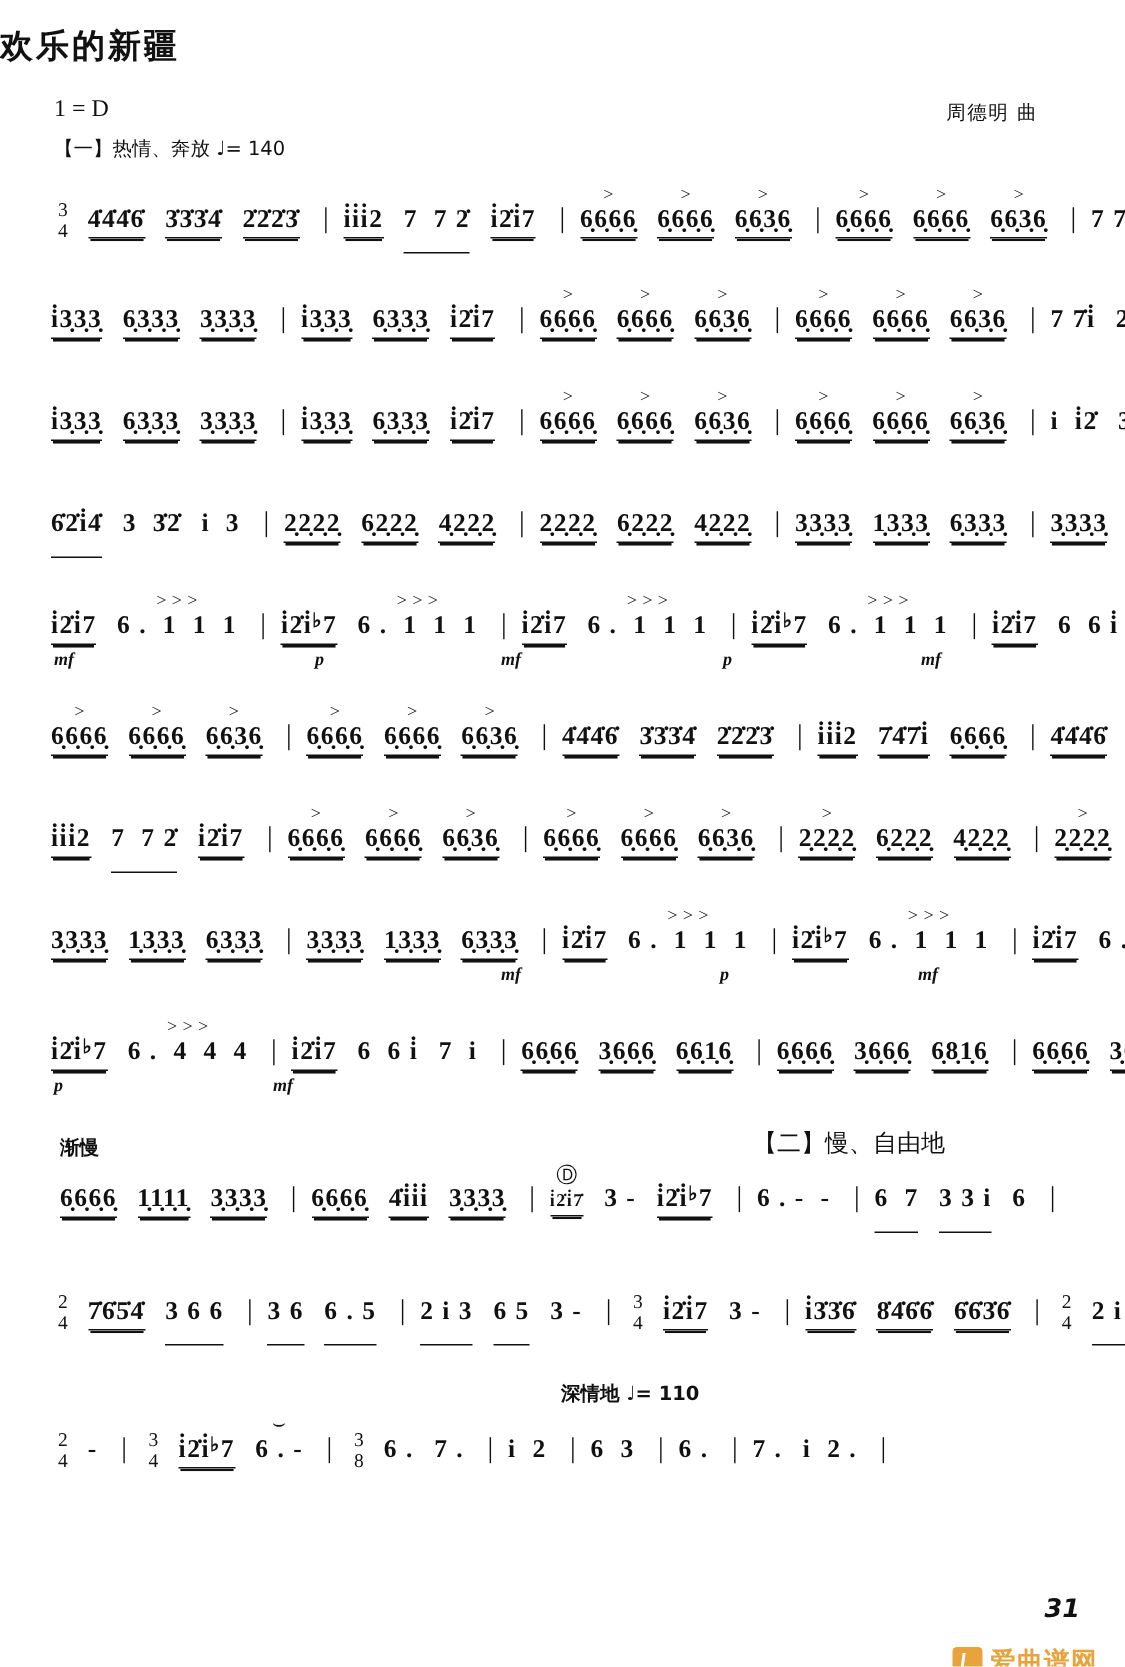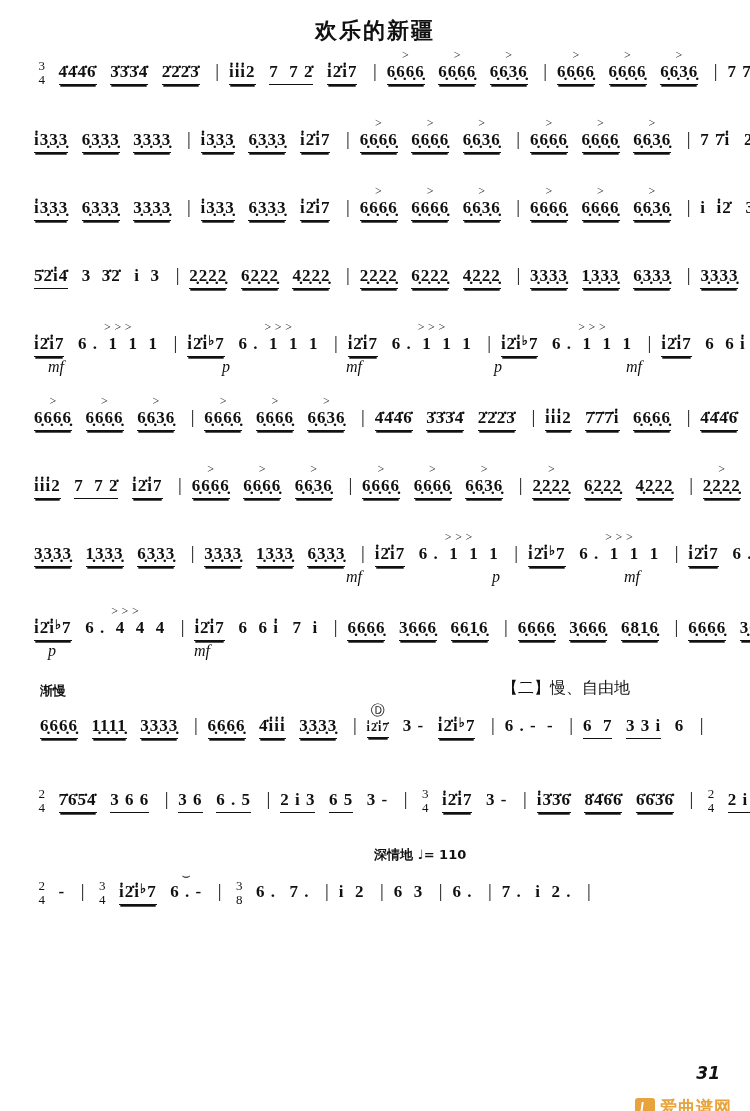--- a/index.html
+++ b/index.html
@@ -16,21 +16,21 @@
     overflow: hidden;
   }
   .page {
     position: relative;
     width: 750px;
     height: 1111px;
     box-sizing: border-box;
     padding: 0;
   }
   .title {
-    text-align: center;
+    text-align: left;
     font-family: "DejaVu Sans", sans-serif;
     font-weight: bold;
     font-size: 22px;
     letter-spacing: 2px;
     margin-top: 16px;
   }
   .meta-row {
     position: relative;
     height: 56px;
     margin-top: 18px;
@@ -84,21 +84,21 @@
     margin-right: 9px;
     vertical-align: baseline;
   }
   .grp .notes {
     display: inline-block;
     letter-spacing: 1px;
     font-weight: 600;
     font-size: 17px;
   }
   
-  .u1 { border-bottom: 1.3px solid #111; padding-bottom: 2px; text-align: center; }
+  .u1 { border-bottom: 1.3px solid #111; padding-bottom: 12px; text-align: center; }
   
   .u2 {
     border-bottom: 1.3px solid #111;
     padding-bottom: 2px;
     box-shadow: 0 3px 0 -1.3px #111;
   }
   .bar {
     display: inline-block;
     margin: 0 5px 0 2px;
     font-size: 19px;
@@ -116,24 +116,23 @@
     left: 0;
     right: 0;
     text-align: center;
     font-size: 12px;
     line-height: 1;
   }
   .dyn {
     position: absolute;
     font-style: italic;
     font-family: "Liberation Serif", serif;
-    font-size: 16px;
-    font-weight: normal;
+    font-size: 12px;
+    font-weight: bold;
     top: 40px;
-    margin-left: 12px;
   }
   .section2-mark {
     position: absolute;
     right: 92px;
     top: -22px;
     font-family: "DejaVu Sans", sans-serif;
     font-size: 16px;
     white-space: nowrap;
   }
   .slow-mark {
@@ -212,20 +211,28 @@
     font-size: 14px;
   }
 </style>
 </head>
 <body>
 
 <div class="page">
 
   <div class="title">欢乐的新疆</div>
 
+  <div class="meta-row">
+    <div class="key-sig">1 = D</div>
+    <div class="composer">周德明    曲</div>
+    <div class="section-mark">
+      <span>【一】热情、奔放</span>
+      <span class="tempo-note">♩<span>= 140</span></span>
+    </div>
+  </div>
 
   <div class="staff">
     <div class="line-inner">
       <span class="timesig"><i>3</i><i class="den">4</i></span>
       <span class="grp"><span class="notes u2">4̇4̇4̇6̇</span></span>
       <span class="grp"><span class="notes u2">3̇3̇3̇4̇</span></span>
       <span class="grp"><span class="notes u2">2̇2̇2̇3̇</span></span>
       <span class="bar">|</span>
       <span class="grp"><span class="notes u2">i̇i̇i̇2</span></span>
       <span class="grp"><span class="notes u1">7&nbsp;&nbsp;7 2̇</span></span>
@@ -290,21 +297,21 @@
       <span class="grp"><span class="accent">&gt;</span><span class="notes u2">6̣6̣3̣6̣</span></span>
       <span class="bar">|</span>
       <span class="grp"><span class="notes">i&nbsp;&nbsp;i̇2̇</span></span>
       <span class="grp"><span class="notes">3&nbsp;&nbsp;4&nbsp;&nbsp;6&nbsp;&nbsp;3</span></span>
       
     </div>
   </div>
 
   <div class="staff">
     <div class="line-inner">
-      <span class="grp"><span class="notes u1">5̇2̇i̇4̇</span></span>
+      <span class="grp"><span class="notes u1">6̇2̇i̇4̇</span></span>
       <span class="grp"><span class="notes">3&nbsp;&nbsp;3̇2̇</span></span>
       <span class="grp"><span class="notes">i&nbsp;&nbsp;3</span></span>
       <span class="bar">|</span>
       <span class="grp"><span class="notes u2">2̣2̣2̣2̣</span></span>
       <span class="grp"><span class="notes u2">6̣2̣2̣2̣</span></span>
       <span class="grp"><span class="notes u2">4̣2̣2̣2̣</span></span>
       <span class="bar">|</span>
       <span class="grp"><span class="notes u2">2̣2̣2̣2̣</span></span>
       <span class="grp"><span class="notes u2">6̣2̣2̣2̣</span></span>
       <span class="grp"><span class="notes u2">4̣2̣2̣2̣</span></span>
@@ -354,21 +361,21 @@
       <span class="bar">|</span>
       <span class="grp"><span class="accent">&gt;</span><span class="notes u2">6̣6̣6̣6̣</span></span>
       <span class="grp"><span class="accent">&gt;</span><span class="notes u2">6̣6̣6̣6̣</span></span>
       <span class="grp"><span class="accent">&gt;</span><span class="notes u2">6̣6̣3̣6̣</span></span>
       <span class="bar">|</span>
       <span class="grp"><span class="notes u2">4̇4̇4̇6̇</span></span>
       <span class="grp"><span class="notes u2">3̇3̇3̇4̇</span></span>
       <span class="grp"><span class="notes u2">2̇2̇2̇3̇</span></span>
       <span class="bar">|</span>
       <span class="grp"><span class="notes u2">i̇i̇i̇2</span></span>
-      <span class="grp"><span class="notes u2">7̇7̇7̇i̇</span></span>
+      <span class="grp"><span class="notes u2">7̇4̇7̇i̇</span></span>
       <span class="grp"><span class="notes u2">6̣6̣6̣6̣</span></span>
       <span class="bar">|</span>
       <span class="grp"><span class="notes u2">4̇4̇4̇6̇</span></span>
       
       
       
     </div>
   </div>
 
   <div class="staff">

